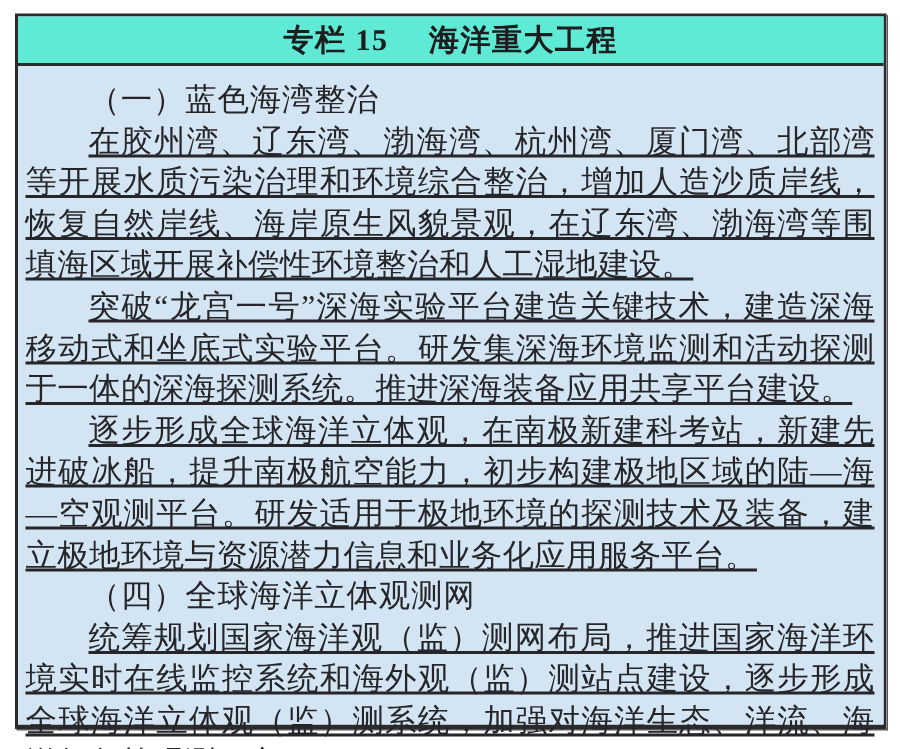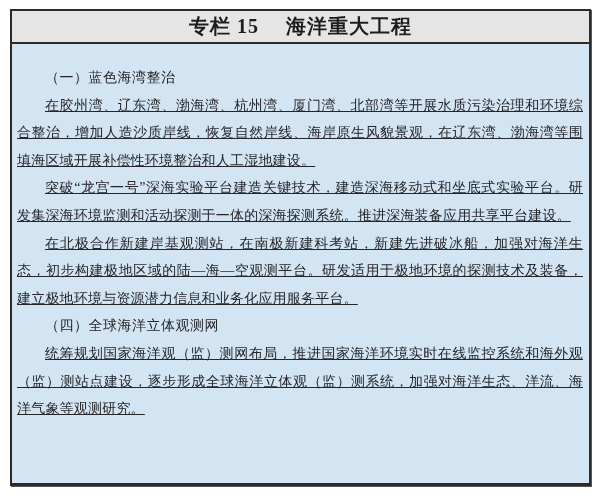--- a/index.html
+++ b/index.html
@@ -17,40 +17,40 @@
     top: 9px;
     width: 577px;
     height: 472px;
     border: 2px solid #2b2b2e;
     border-bottom-width: 3px;
     box-sizing: content-box;
     box-shadow: 1px 1px 0 #55565a;
   }
   .panel-header {
     height: 31px;
-    background: #e5e5e5;
+    background: #5eead4;
     border-bottom: 2px solid #2b2b2e;
     display: flex;
     align-items: center;
     justify-content: center;
   }
   .panel-title {
     font-size: 20px;
     font-weight: bold;
     color: #1d1d20;
     letter-spacing: 1px;
     white-space: pre;
   }
   .panel-body {
     background: #d3e5f3;
     height: calc(100% - 33px);
-    padding: 20px 6px 0 5px;
+    padding: 9px 6px 0 5px;
     box-sizing: border-box;
     color: #26262a;
-    font-size: 14px;
+    font-size: 21px;
     line-height: 27.6px;
   }
   .section-heading {
     margin: 0;
     text-indent: 2em;
     font-style: normal;
     letter-spacing: 0.5px;
   }
   .section-paragraph {
     margin: 0;
@@ -64,17 +64,17 @@
 <body>
 
 <div class="panel">
   <div class="panel-header">
     <span class="panel-title">专栏 15　 海洋重大工程</span>
   </div>
   <div class="panel-body">
     <p class="section-heading">（一）蓝色海湾整治</p>
     <p class="section-paragraph">在胶州湾、辽东湾、渤海湾、杭州湾、厦门湾、北部湾等开展水质污染治理和环境综合整治，增加人造沙质岸线，恢复自然岸线、海岸原生风貌景观，在辽东湾、渤海湾等围填海区域开展补偿性环境整治和人工湿地建设。</p>
     <p class="section-paragraph">突破“龙宫一号”深海实验平台建造关键技术，建造深海移动式和坐底式实验平台。研发集深海环境监测和活动探测于一体的深海探测系统。推进深海装备应用共享平台建设。</p>
-    <p class="section-paragraph">在北极合作新建岸基观测站，在南极新建科考站，新建先进破冰船，加强对海洋生态，初步构建极地区域的陆—海—空观测平台。研发适用于极地环境的探测技术及装备，建立极地环境与资源潜力信息和业务化应用服务平台。</p>
+    <p class="section-paragraph">逐步形成全球海洋立体观，在南极新建科考站，新建先进破冰船，提升南极航空能力，初步构建极地区域的陆—海—空观测平台。研发适用于极地环境的探测技术及装备，建立极地环境与资源潜力信息和业务化应用服务平台。</p>
     <p class="section-heading">（四）全球海洋立体观测网</p>
     <p class="section-paragraph">统筹规划国家海洋观（监）测网布局，推进国家海洋环境实时在线监控系统和海外观（监）测站点建设，逐步形成全球海洋立体观（监）测系统，加强对海洋生态、洋流、海洋气象等观测研究。</p>
   </div>
 </div>
 
 </body></html>

